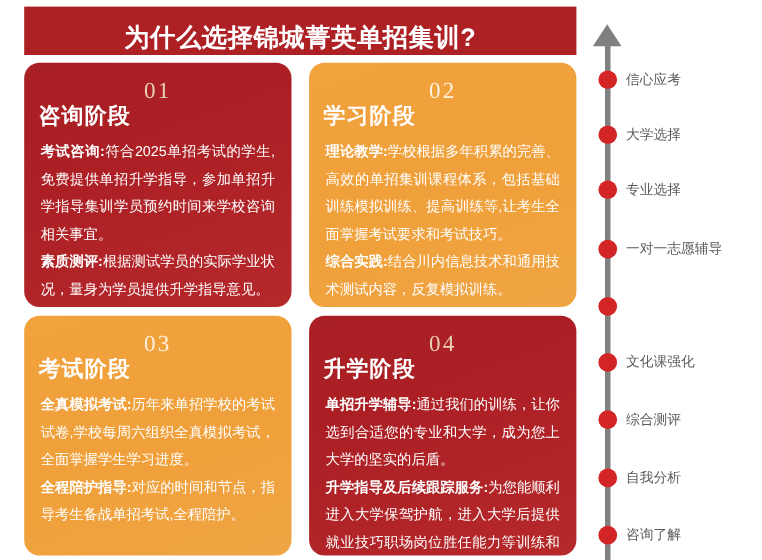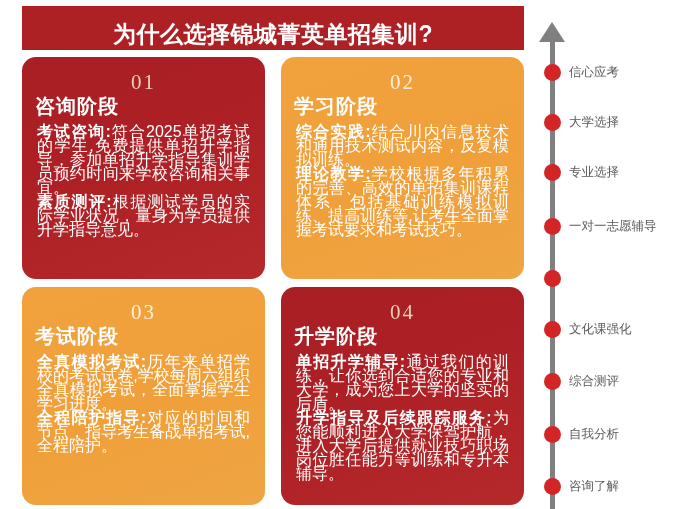--- a/index.html
+++ b/index.html
@@ -82,22 +82,22 @@
     font-size: 20px;
     font-weight: bold;
     line-height: 26px;
     margin-bottom: 6px;
     letter-spacing: 1px;
   }
 
   .card-body { padding: 0 2px; }
   .para {
     color: #ffffff;
-    font-size: 16px;
-    line-height: 14px;
+    font-size: 13px;
+    line-height: 25px;
     text-align: justify;
     margin-bottom: 0px;
   }
   .para .lead { font-weight: bold; }
 
   
   .timeline {
     position: absolute;
     left: 530px;
     top: 16px;
@@ -163,22 +163,22 @@
       <div class="card-body">
         <p class="para"><span class="lead">考试咨询:</span><span>符合2025单招考试的学生,免费提供单招升学指导，参加单招升学指导集训学员预约时间来学校咨询相关事宜。</span></p>
         <p class="para"><span class="lead">素质测评:</span><span>根据测试学员的实际学业状况，量身为学员提供升学指导意见。</span></p>
       </div>
     </div>
 
     <div class="card card-orange r1 c2">
       <div class="card-num">02</div>
       <div class="card-title">学习阶段</div>
       <div class="card-body">
+        <p class="para"><span class="lead">理论教学:</span><span>学校根据多年积累的完善、高效的单招集训课程体系，包括基础训练模拟训练、提高训练等,让考生全面掌握考试要求和考试技巧。</span></p>
         <p class="para"><span class="lead">综合实践:</span><span>结合川内信息技术和通用技术测试内容，反复模拟训练。</span></p>
-        <p class="para"><span class="lead">理论教学:</span><span>学校根据多年积累的完善、高效的单招集训课程体系，包括基础训练模拟训练、提高训练等,让考生全面掌握考试要求和考试技巧。</span></p>
       </div>
     </div>
 
     <div class="card card-orange r2 c1">
       <div class="card-num">03</div>
       <div class="card-title">考试阶段</div>
       <div class="card-body">
         <p class="para"><span class="lead">全真模拟考试:</span><span>历年来单招学校的考试试卷,学校每周六组织全真模拟考试，全面掌握学生学习进度。</span></p>
         <p class="para"><span class="lead">全程陪护指导:</span><span>对应的时间和节点，指导考生备战单招考试,全程陪护。</span></p>
       </div>

